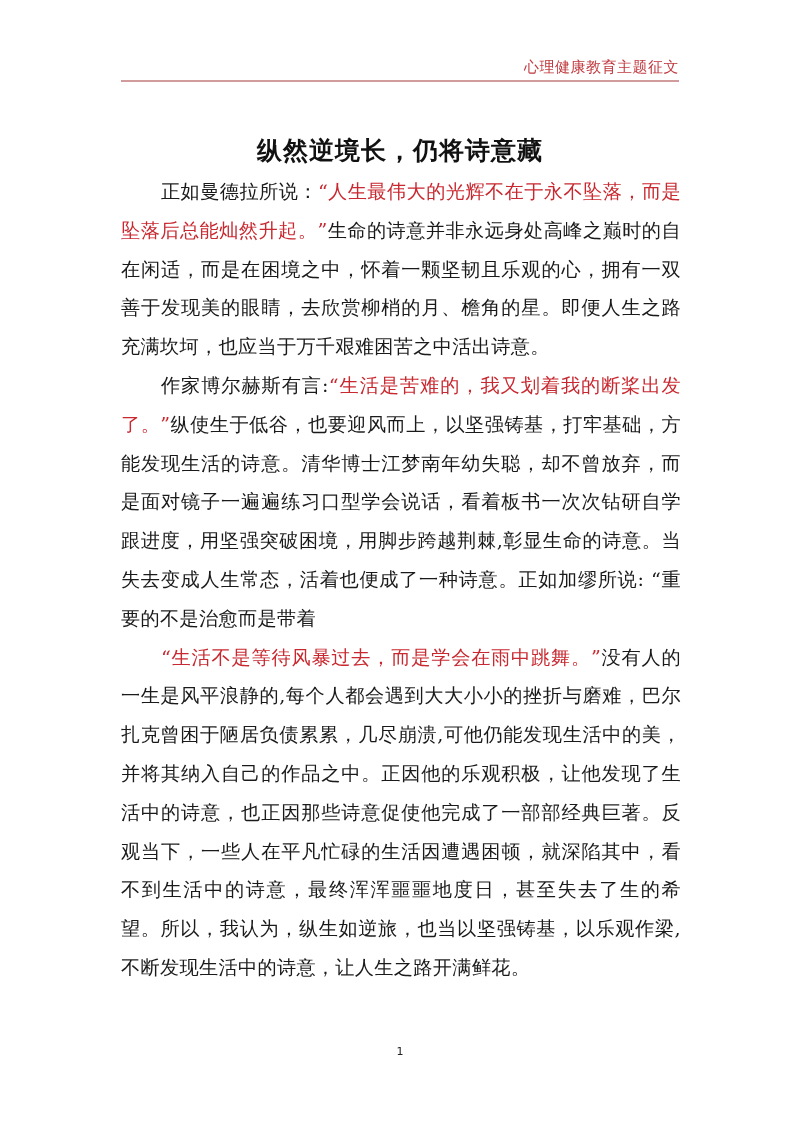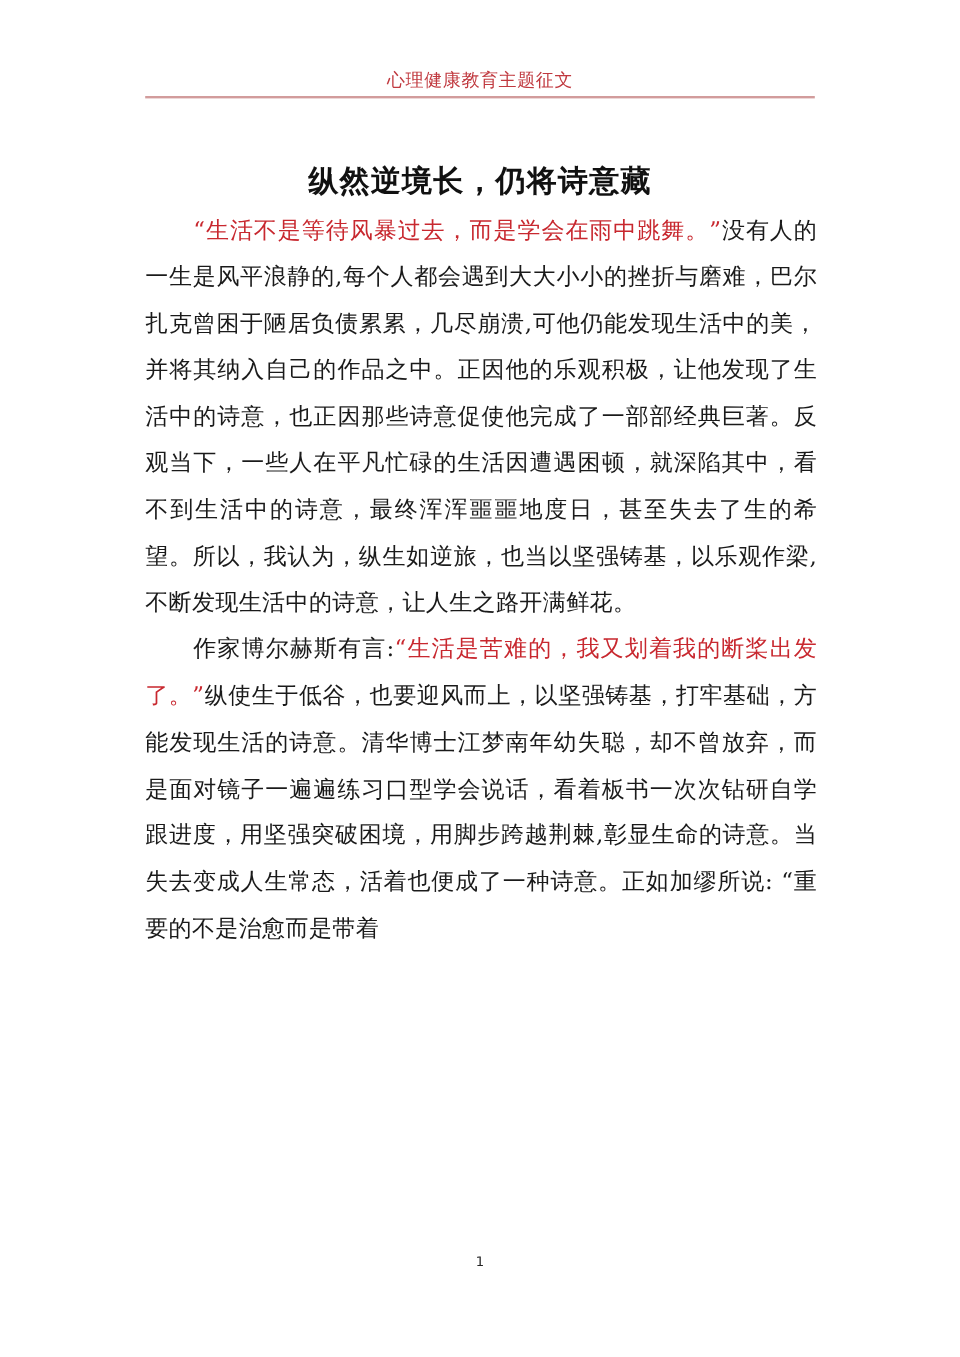--- a/index.html
+++ b/index.html
@@ -1,18 +1,18 @@
 <!DOCTYPE html>
 <html><head>
   <meta charset="utf-8">
   <style>
     html, body { margin: 0; padding: 0; background: #ffffff; }
     body { width: 800px; height: 1131px; position: relative; overflow: hidden;
       font-family: "DejaVu Serif", "Liberation Serif", serif; color: #1a1a1a; }
-    .header { position: absolute; left: 121px; top: 58px; width: 558px; text-align: center;
+    .header { position: absolute; left: 121px; top: 58px; width: 558px; text-align: right;
       font-size: 15px; color: #c0393f; line-height: 18px; letter-spacing: 0.5px; }
     .header-rule { position: absolute; left: 121px; top: 80px; width: 558px; height: 2px; background: #d29c9c; }
     .title { position: absolute; left: 0; top: 114px; width: 800px; text-align: center;
       font-family: "DejaVu Sans", "Liberation Sans", sans-serif; font-weight: bold;
       font-size: 25px; line-height: 40px; color: #111111; letter-spacing: 1px; }
     .body-text { position: absolute; left: 121px; top: 173px; width: 560px; }
     .para { margin: 0; font-size: 19.2px; line-height: 38.8px; text-indent: 40px;
       text-align: justify; letter-spacing: 0.3px; word-break: break-all; }
     .para .red { color: #c8282f; }
     .page-num { position: absolute; left: 0; top: 1045px; width: 800px; text-align: center;
@@ -21,20 +21,23 @@
 </head>
 <body>
 
 <div class="header">心理健康教育主题征文</div>
 <div class="header-rule"></div>
 
 <h1 class="title">纵然逆境长，仍将诗意藏</h1>
 
 <div class="body-text">
   <p class="para">
-    <span class="red">“生活不是等待风暴过去，而是学会在雨中跳舞。”</span><span>没有人的一生是风平浪静的,每个人都会遇到大大小小的挫折与磨难，巴尔扎克曾困于陋居负债累累，几尽崩溃,可他仍能发现生活中的美，并将其纳入自己的作品之中。正因他的乐观积极，让他发现了生活中的诗意，也正因那些诗意促使他完成了一部部经典巨著。反观当下，一些人在平凡忙碌的生活因遭遇困顿，就深陷其中，看不到生活中的诗意，最终浑浑噩噩地度日，甚至失去了生的希望。所以，我认为，纵生如逆旅，也当以坚强铸基，以乐观作梁,不断发现生活中的诗意，让人生之路开满鲜花。</span>
+    <span>正如曼德拉所说：</span><span class="red">“人生最伟大的光辉不在于永不坠落，而是坠落后总能灿然升起。”</span><span>生命的诗意并非永远身处高峰之巅时的自在闲适，而是在困境之中，怀着一颗坚韧且乐观的心，拥有一双善于发现美的眼睛，去欣赏柳梢的月、檐角的星。即便人生之路充满坎坷，也应当于万千艰难困苦之中活出诗意。</span>
   </p>
   <p class="para">
     <span>作家博尔赫斯有言:</span><span class="red">“生活是苦难的，我又划着我的断桨出发了。”</span><span>纵使生于低谷，也要迎风而上，以坚强铸基，打牢基础，方能发现生活的诗意。清华博士江梦南年幼失聪，却不曾放弃，而是面对镜子一遍遍练习口型学会说话，看着板书一次次钻研自学跟进度，用坚强突破困境，用脚步跨越荆棘,彰显生命的诗意。当失去变成人生常态，活着也便成了一种诗意。正如加缪所说: “重要的不是治愈而是带着</span>
+  </p>
+  <p class="para">
+    <span class="red">“生活不是等待风暴过去，而是学会在雨中跳舞。”</span><span>没有人的一生是风平浪静的,每个人都会遇到大大小小的挫折与磨难，巴尔扎克曾困于陋居负债累累，几尽崩溃,可他仍能发现生活中的美，并将其纳入自己的作品之中。正因他的乐观积极，让他发现了生活中的诗意，也正因那些诗意促使他完成了一部部经典巨著。反观当下，一些人在平凡忙碌的生活因遭遇困顿，就深陷其中，看不到生活中的诗意，最终浑浑噩噩地度日，甚至失去了生的希望。所以，我认为，纵生如逆旅，也当以坚强铸基，以乐观作梁,不断发现生活中的诗意，让人生之路开满鲜花。</span>
   </p>
 </div>
 
 <div class="page-num">1</div>
 
 </body></html>

